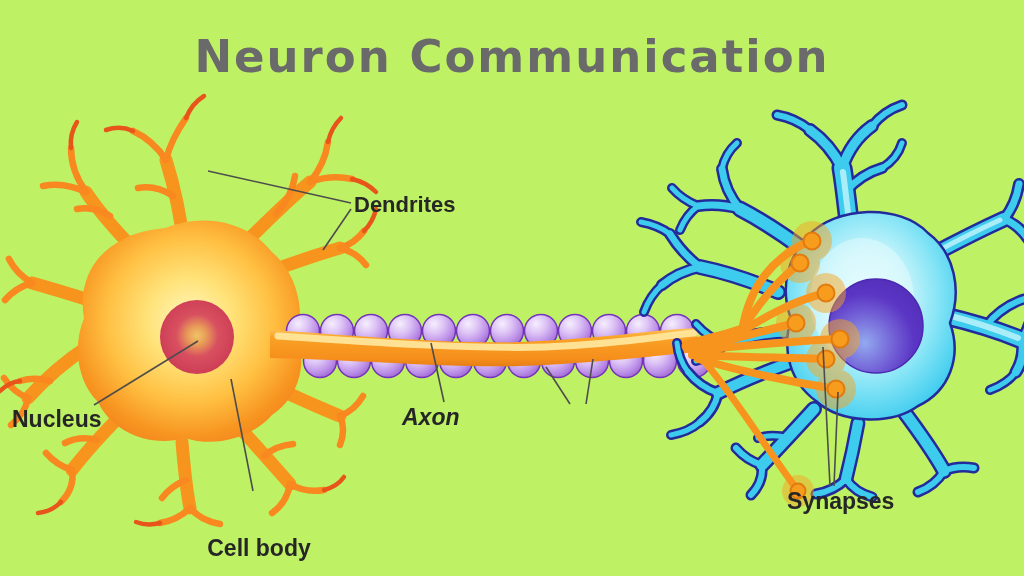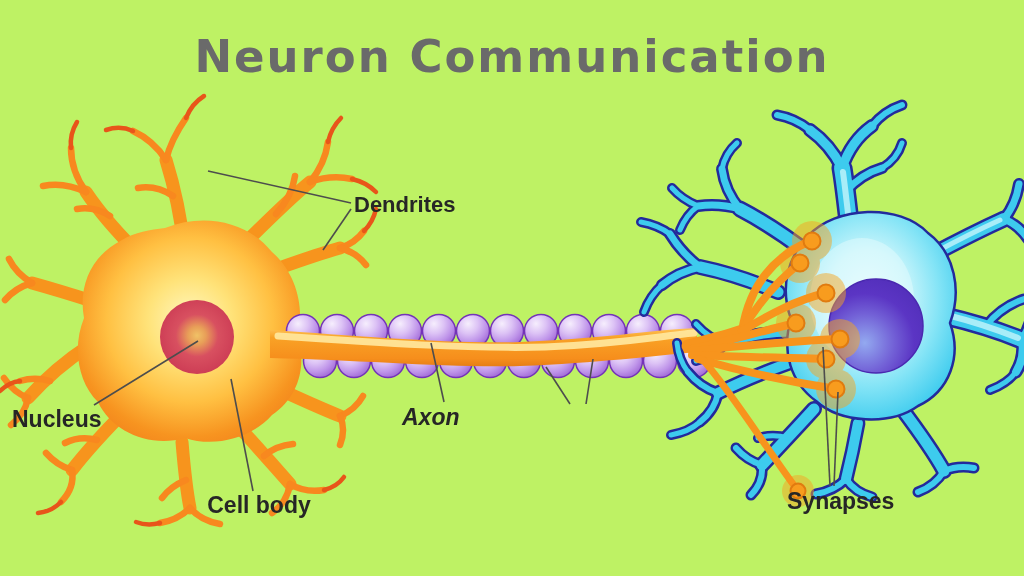--- a/index.html
+++ b/index.html
@@ -9,21 +9,21 @@
          font-family:"DejaVu Sans",sans-serif;font-size:45px;font-weight:bold;
          color:#6a6a6a;letter-spacing:2px;}
   .diagram-svg{position:absolute;left:0;top:0;}
   .lbl{position:absolute;font-weight:bold;color:#262626;white-space:nowrap;}
   .lbl-dendrites{left:354px;top:192px;font-size:22px;}
   .lbl-nucleus{left:6px;top:406px;font-size:23px;margin-left:6px;}
   .lbl-axon{left:402px;top:404px;font-size:23px;font-style:italic;}
   .lbl-myelin{left:512px;top:406px;font-size:23px;}
   .lbl-synapses{left:787px;top:488px;font-size:23px;}
   .lbl-cellbody{left:178px;top:492px;width:162px;text-align:center;font-size:23px;line-height:1.16;white-space:normal;}
-  .lbl-cellbody span{display:block;}
+  .lbl-cellbody span{display:block;margin-top:43px;}
 </style>
 </head>
 <body>
 
 <div class="stage">
 
   <svg class="diagram-svg" width="1024" height="576" viewBox="0 0 1024 576">
     <defs>
       <radialGradient id="somaGrad" cx="50%" cy="45%" r="62%">
         <stop offset="0%" stop-color="#FFF7C0"></stop>

